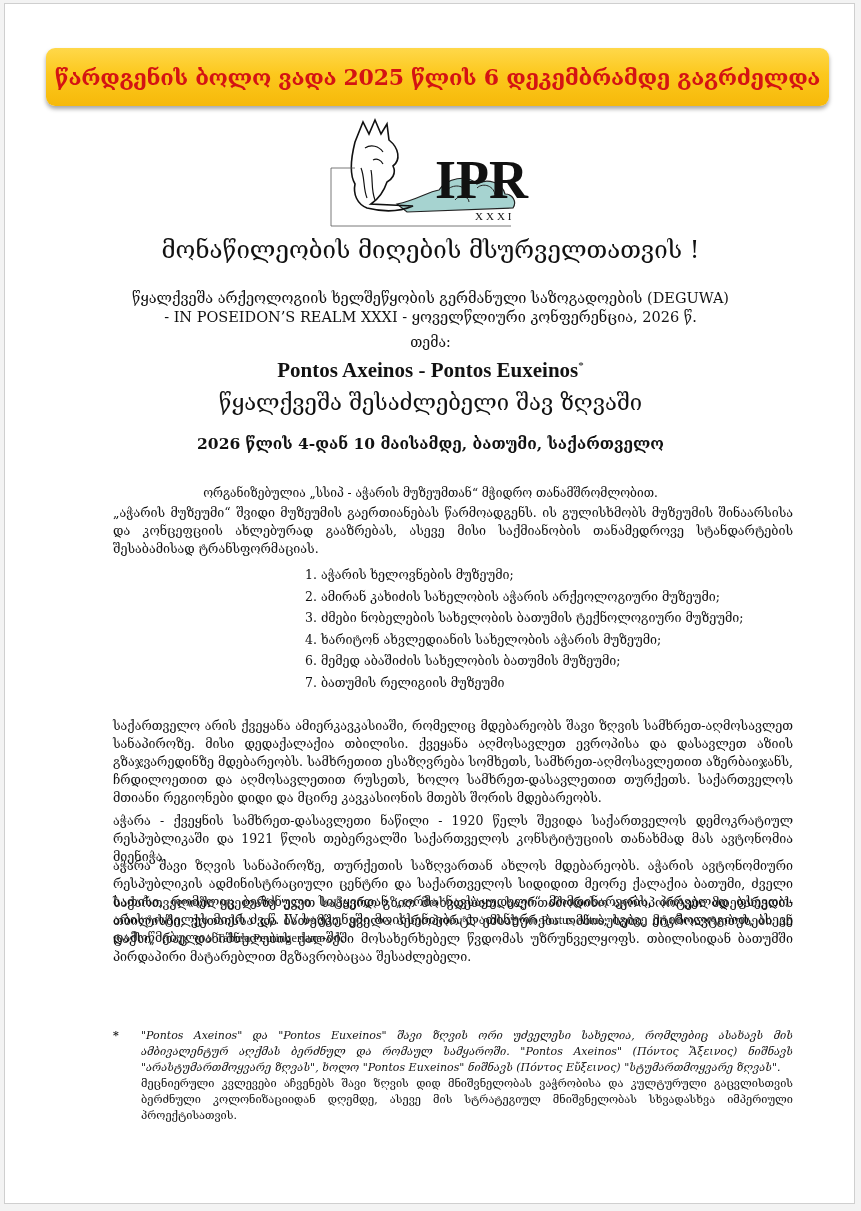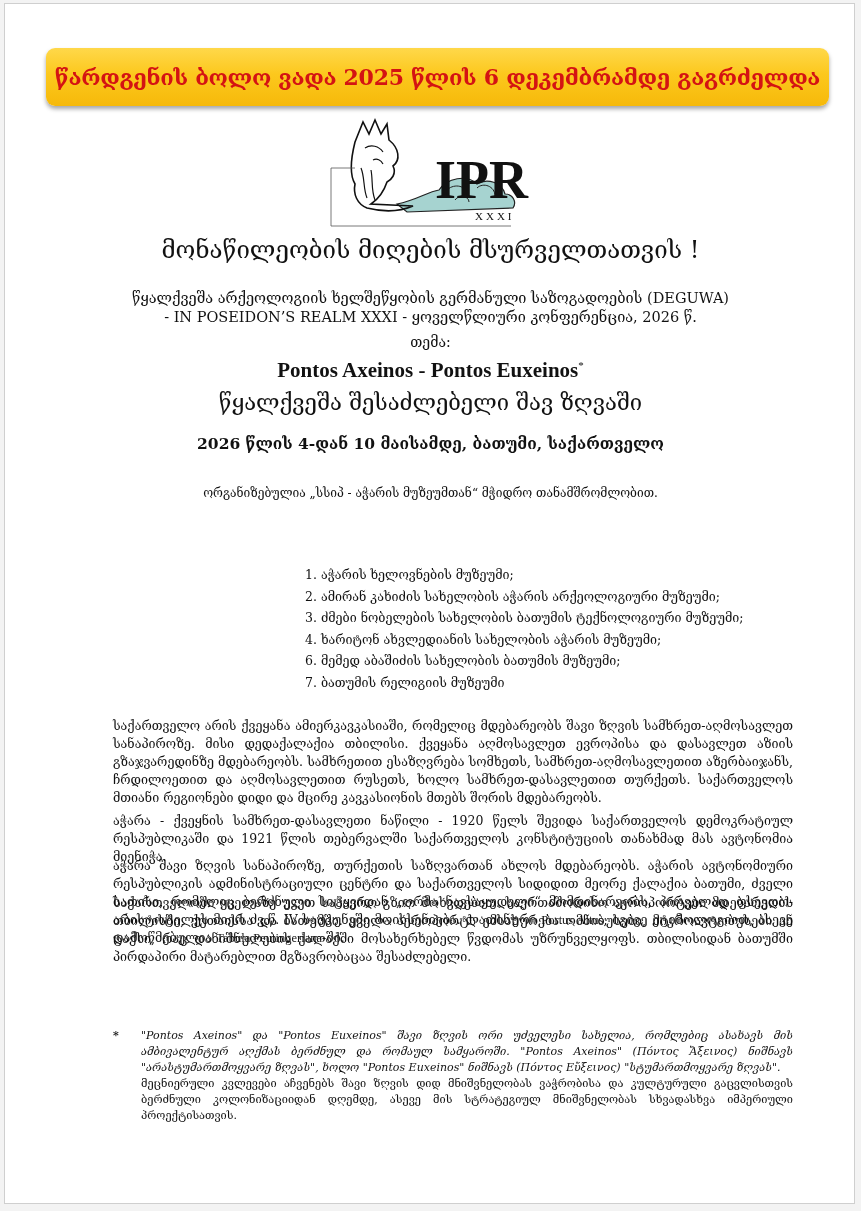--- a/index.html
+++ b/index.html
@@ -114,20 +114,21 @@
   </div>
 
   <div class="center theme-label">თემა:</div>
 
   <div class="center theme-sub">წყალქვეშა შესაძლებელი შავ ზღვაში</div>
 
   <div class="center dates">2026 წლის 4-დან 10 მაისამდე, ბათუმი, საქართველო</div>
 
   <div class="center organized">ორგანიზებულია „სსიპ - აჭარის მუზეუმთან“ მჭიდრო თანამშრომლობით.</div>
 
+  <div class="para p1">„აჭარის მუზეუმი“ შვიდი მუზეუმის გაერთიანებას წარმოადგენს. ის გულისხმობს მუზეუმის შინაარსისა და კონცეფციის ახლებურად გააზრებას, ასევე მისი საქმიანობის თანამედროვე სტანდარტების შესაბამისად ტრანსფორმაციას.</div>
 
   <ol class="museums">
     <li>1. აჭარის ხელოვნების მუზეუმი;</li>
     <li>2. ამირან კახიძის სახელობის აჭარის არქეოლოგიური მუზეუმი;</li>
     <li>3. ძმები ნობელების სახელობის ბათუმის ტექნოლოგიური მუზეუმი;</li>
     <li>4. ხარიტონ ახვლედიანის სახელობის აჭარის მუზეუმი;</li>
     <li>6. მემედ აბაშიძის სახელობის ბათუმის მუზეუმი;</li>
     <li>7. ბათუმის რელიგიის მუზეუმი</li>
   </ol>
 

